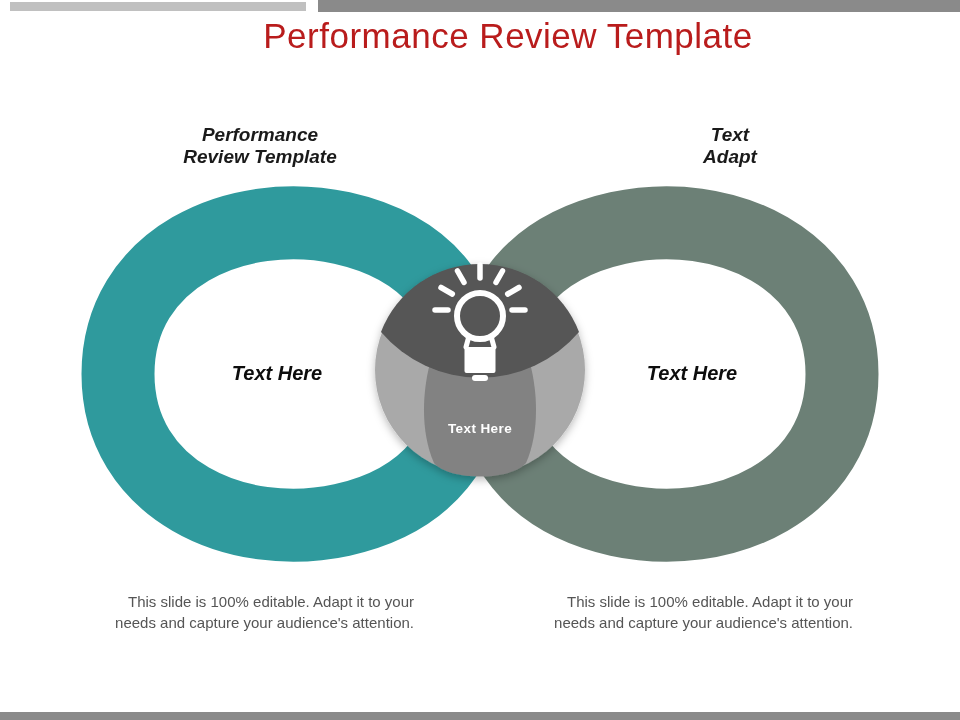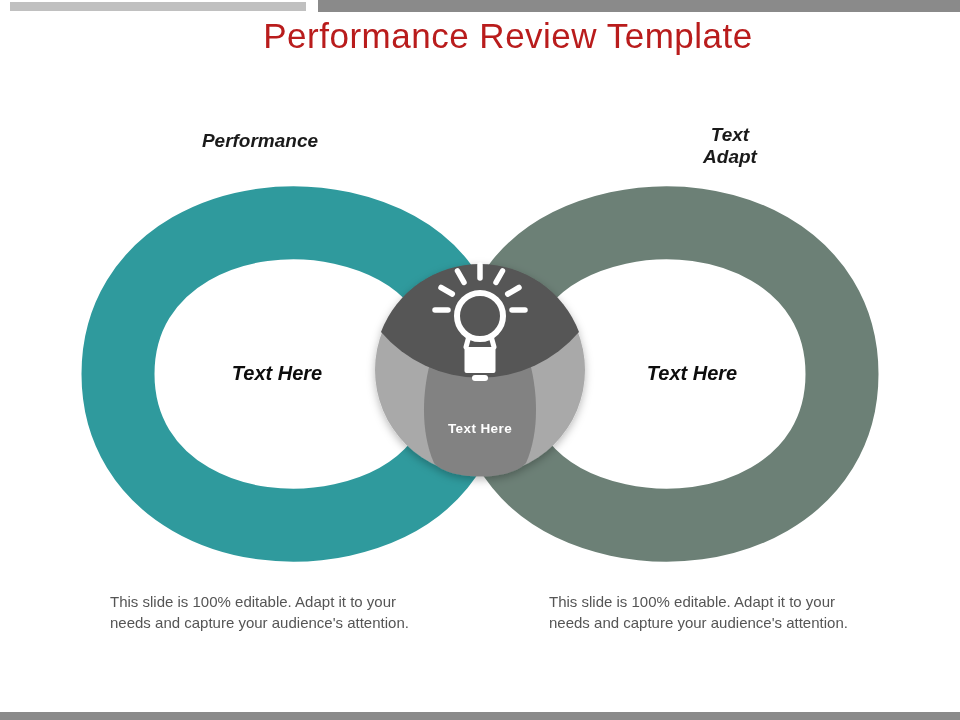--- a/index.html
+++ b/index.html
@@ -13,32 +13,32 @@
   
   .footer-bar{position:absolute;left:0;right:0;bottom:0;height:8px;background:#8A8A8A;}
   
   .title{
     position:absolute;left:0;top:16px;width:960px;text-align:center;
     font-size:35px;color:#b91c1c;letter-spacing:0.5px;padding-left:28px;
   }
   
   .heading{position:absolute;text-align:center;font-weight:bold;font-style:italic;
     font-size:19px;line-height:22px;color:#1a1a1a;}
-  .heading-left{left:128px;top:130px;width:264px;}
+  .heading-left{left:128px;top:124px;width:264px;}
   .heading-right{left:650px;top:124px;width:160px;}
   
   .loop-label{position:absolute;text-align:center;font-weight:bold;font-style:italic;
     font-size:20px;color:#0d0d0d;width:200px;}
   .loop-label-left{left:177px;top:362px;}
   .loop-label-right{left:592px;top:362px;}
   
   .center-label{position:absolute;left:408px;top:421px;width:144px;text-align:center;
     font-weight:bold;font-size:13.5px;letter-spacing:0.4px;color:#ffffff;}
   
-  .caption{position:absolute;text-align:left;font-size:15px;line-height:21px;color:#555555;width:304px;}
+  .caption{position:absolute;text-align:right;font-size:15px;line-height:21px;color:#555555;width:304px;}
   .caption-left{left:110px;top:591px;}
   .caption-right{left:549px;top:591px;}
   .diagram-svg{position:absolute;left:0;top:0;}
 </style>
 </head>
 <body>
 
 <div class="slide">
 
   <div class="bar-left"></div>
@@ -77,20 +77,21 @@
       <circle cx="480" cy="316" r="23" stroke-width="6"></circle>
       <line x1="469" y1="336" x2="466" y2="347" stroke-width="5"></line>
       <line x1="491" y1="336" x2="494" y2="347" stroke-width="5"></line>
       <rect x="464.5" y="347" width="31" height="26" rx="2" fill="#FFFFFF" stroke="none"></rect>
       <rect x="472" y="375" width="16" height="6" rx="3" fill="#FFFFFF" stroke="none"></rect>
     </g>
   </svg>
 
   <div class="heading heading-left">
     <div>Performance</div>
+    <div>Review Template</div>
   </div>
 
   <div class="heading heading-right">
     <div>Text</div>
     <div>Adapt</div>
   </div>
 
   <div class="loop-label loop-label-left">Text Here</div>
   <div class="loop-label loop-label-right">Text Here</div>
 

